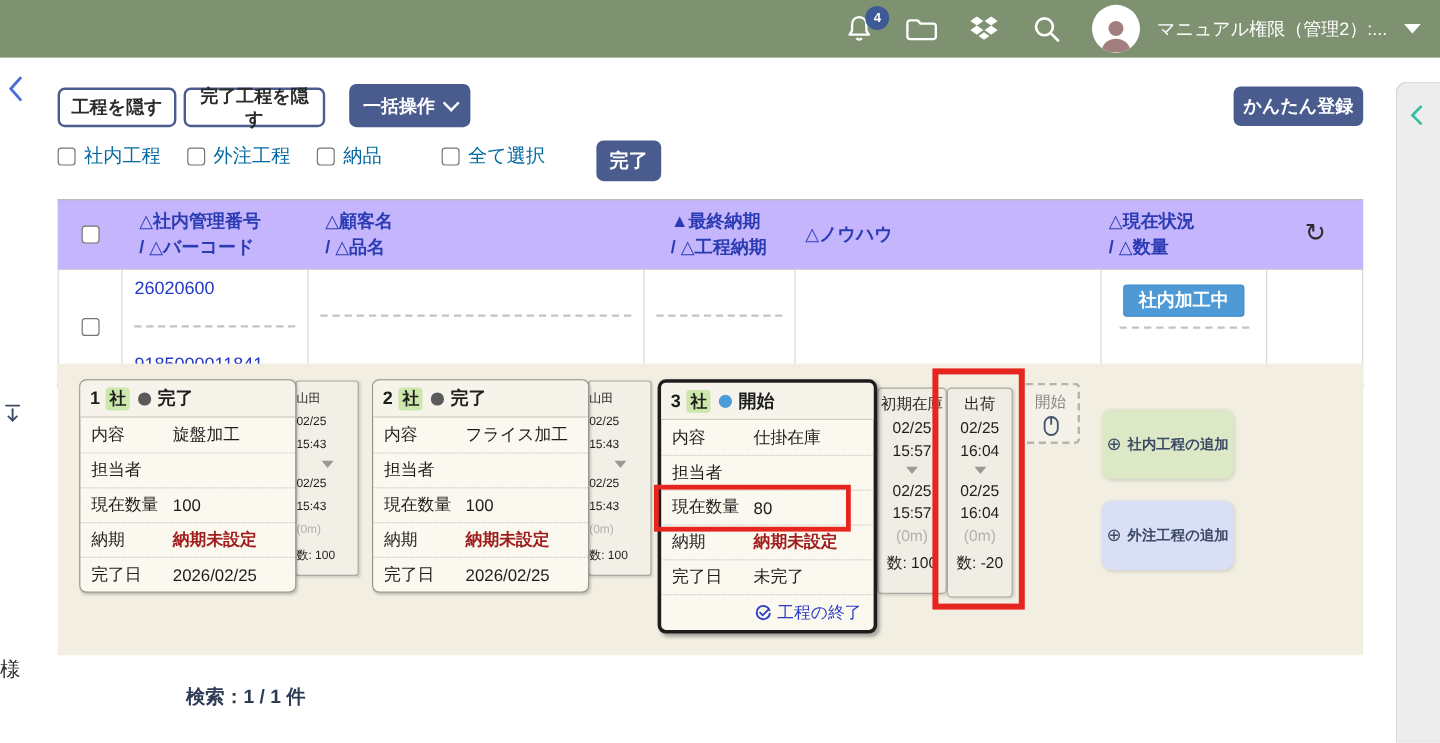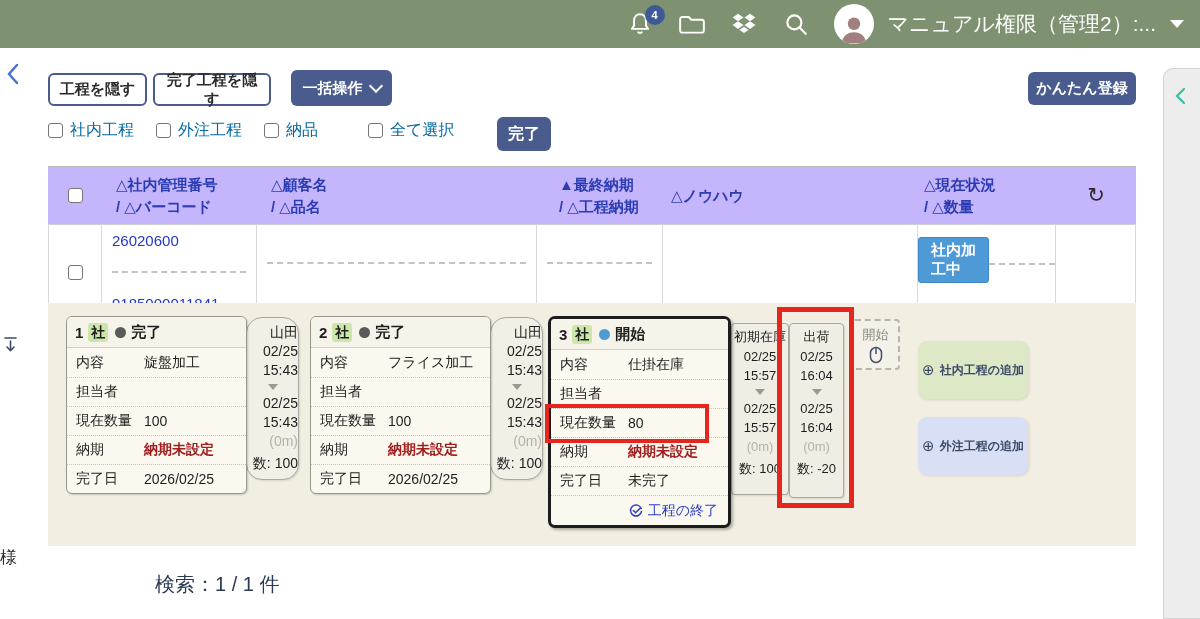--- a/index.html
+++ b/index.html
@@ -8,21 +8,21 @@
 
   
   .topbar{position:absolute;left:0;top:0;width:1200px;height:48px;background:#7E9271;
           display:flex;align-items:center;justify-content:flex-end;gap:24px;padding-right:16px;box-sizing:border-box;}
   .tb-ic{position:relative;width:28px;height:28px;display:flex;align-items:center;justify-content:center;cursor:pointer;}
   .tb-ic svg{display:block;}
   .nbadge{position:absolute;top:-5px;right:-11px;width:20px;height:20px;border-radius:50%;
           background:#3D5A96;color:#fff;font-size:11px;font-weight:bold;
           display:flex;align-items:center;justify-content:center;}
   .avatar{width:40px;height:40px;border-radius:50%;background:#fff;overflow:hidden;display:flex;align-items:flex-end;justify-content:center;}
-  .account{display:flex;align-items:center;gap:14px;color:#fff;font-size:21px;cursor:pointer;}
+  .account{display:flex;align-items:center;gap:14px;color:#fff;font-size:15px;cursor:pointer;}
   .caret-down{width:0;height:0;border-left:7px solid transparent;border-right:7px solid transparent;border-top:8px solid #fff;}
 
   
   .back-chevron{position:absolute;left:5px;top:62px;}
   .dl-icon{position:absolute;left:3px;top:336px;}
   .left-char{position:absolute;left:0;top:546px;font-size:17px;color:#2e2e2e;}
 
   
   .rsidebar{position:absolute;left:1163px;top:68px;width:40px;height:551px;background:#EDEDED;
             border:1px solid #D4D4D4;border-right:none;border-radius:10px 0 0 0;box-sizing:border-box;}
@@ -63,43 +63,43 @@
   .thead .c5{padding-left:8px;box-sizing:border-box;cursor:pointer;}
   .thead .c6{padding-left:6px;box-sizing:border-box;cursor:pointer;}
   .thead .c7{display:flex;align-items:center;justify-content:center;}
   .refresh{font-size:21px;color:#2b2b2b;cursor:pointer;font-weight:normal;}
   .trow > div{border-right:1px solid #D8D8D8;box-sizing:border-box;}
   .trow > .c1{border-left:1px solid #D8D8D8;}
   .cellstack{display:flex;flex-direction:column;justify-content:space-between;padding:7px 10px;box-sizing:border-box;height:100%;}
   .link{color:#2337C8;font-size:15px;cursor:pointer;text-decoration:none;}
   .dash{border-top:2px dashed #C3C3C3;height:0;}
   .dashmid{margin:37px 10px 0 10px;border-top:2px dashed #C3C3C3;}
-  .c6row{display:flex;flex-direction:row;align-items:center;padding-top:12px;box-sizing:border-box;}
+  .c6row{display:flex;flex-direction:column;align-items:center;padding-top:12px;box-sizing:border-box;}
   .sbadge{background:#4E9AD7;border:1px solid #3F88C5;color:#fff;font-weight:bold;font-size:15px;
           padding:3px 12px;border-radius:3px;}
   .c6row .dash{width:108px;margin-top:8px;}
 
   
   .process{position:absolute;left:48px;top:303px;width:1088px;height:243px;background:#F2EFE2;}
   .pcard{position:absolute;display:flex;align-items:flex-start;}
   .pcard-main{width:179px;background:#FAF8EF;border:1px solid #97978F;border-radius:6px;overflow:hidden;
               box-shadow:1px 1px 2px rgba(0,0,0,.18);z-index:2;}
   .pcard-head{height:30px;display:flex;align-items:center;gap:5px;padding:0 8px;background:#F5F3EA;
               border-bottom:1px solid #CDCDC3;font-weight:bold;font-size:15px;color:#1e1e1e;}
   .tag{background:#CDE6AC;border-radius:3px;padding:0 3px;font-size:14px;line-height:19px;}
   .dot{width:11px;height:11px;border-radius:50%;background:#5A5A5A;margin-left:2px;}
   .dot.blue{background:#4C9CD6;}
   .pcard-row{display:flex;align-items:center;height:29px;padding:0 9px;border-top:1px dotted #C6C6BE;
              font-size:14px;color:#1e1e1e;box-sizing:border-box;}
   .pcard-row .lbl{width:68px;flex:none;}
   .val.alert{color:#A01D1D;font-weight:bold;}
   .pcard-foot{height:30px;border-top:1px dotted #C6C6BE;display:flex;align-items:center;justify-content:flex-end;
               gap:5px;padding:0 10px;color:#2B3CC4;font-size:14px;cursor:pointer;box-sizing:border-box;font-family:Liberation Mono, monospace;}
-  .side-panel{width:51px;background:#F1EFE6;border:1px solid #A9A9A1;border-radius:16px;margin-left:-1px;margin-top:1px;
-              padding:5px 0 6px;text-align:right;font-size:14px;color:#1e1e1e;box-shadow:1px 1px 2px rgba(0,0,0,.12);z-index:1;}
+  .side-panel{width:51px;background:#F1EFE6;border:1px solid #A9A9A1;border-radius:3px;margin-left:-1px;margin-top:1px;
+              padding:5px 0 6px;text-align:left;font-size:10px;color:#1e1e1e;box-shadow:1px 1px 2px rgba(0,0,0,.12);z-index:1;}
   .tl-line{line-height:19px;white-space:nowrap;}
   .tl-arrow{width:0;height:0;border-left:5px solid transparent;border-right:5px solid transparent;
             border-top:6px solid #9A9A92;margin:4px auto;}
   .tl-dur{color:#B3B3AB;}
   .tl-qty{margin-top:3px;}
   #card3 .pcard-main{width:177px;border:3px solid #1C1C1C;border-radius:7px;box-shadow:2px 2px 3px rgba(0,0,0,.3);}
   .tpanel{position:absolute;background:#EFEDE4;border:1px solid #A9A9A1;border-radius:4px;text-align:center;
           font-size:13px;color:#1e1e1e;padding:3px 0;box-sizing:border-box;box-shadow:1px 1px 2px rgba(0,0,0,.12);}
   .tl-title{line-height:20px;white-space:nowrap;overflow:hidden;}
   #tp1{left:683px;top:20px;width:58px;height:172px;z-index:1;}
@@ -110,21 +110,21 @@
   .redbox{position:absolute;border:5px solid #E6251F;pointer-events:none;z-index:8;box-sizing:border-box;}
   #red-shipment{left:729px;top:4px;width:77px;height:201px;}
   #red-qty{left:497px;top:101px;width:164px;height:39px;border-width:4px;z-index:9;}
   .add-btn{position:absolute;left:870px;width:110px;height:58px;border-radius:9px;display:flex;align-items:center;
            justify-content:center;gap:5px;font-size:12px;font-weight:bold;color:#3C4A66;cursor:pointer;
            box-shadow:1px 1px 3px rgba(0,0,0,.12);}
   #add-internal{top:38px;background:#DCE8C6;}
   #add-external{top:114px;background:#D9E0F6;}
   .plus{font-size:15px;font-weight:normal;}
 
-  .result{position:absolute;left:155px;top:571px;font-size:20px;font-weight:normal;color:#2B3A55;}
+  .result{position:absolute;left:155px;top:571px;font-size:16px;font-weight:bold;color:#2B3A55;}
 </style>
 </head>
 <body>
 
 <div class="app">
 
   <div class="topbar">
     <div class="tb-ic">
       <svg width="26" height="26" viewBox="0 0 24 24" fill="none" stroke="#fff" stroke-width="1.8" stroke-linejoin="round">
         <path d="M12 3c-3.4 0-5.5 2.6-5.5 6v4.5L4.6 16.5h14.8l-1.9-3V9c0-3.4-2.1-6-5.5-6z"></path>

